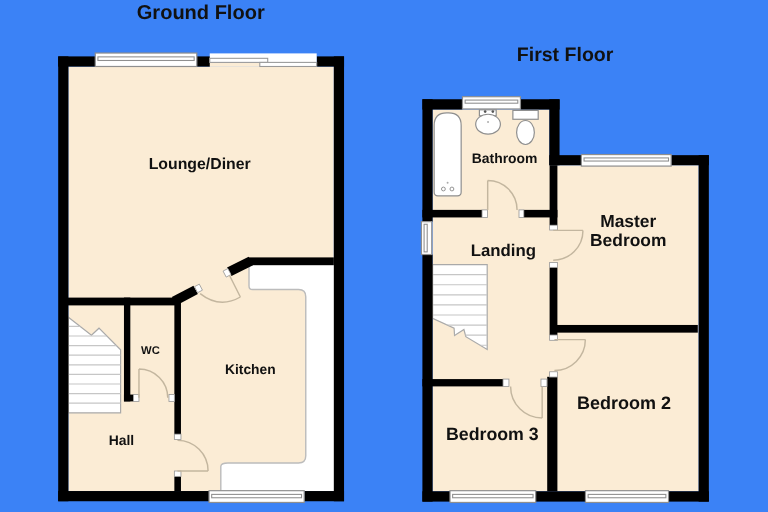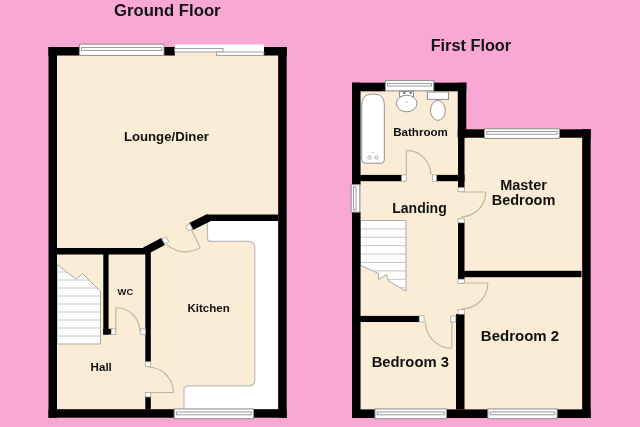--- a/index.html
+++ b/index.html
@@ -1,16 +1,16 @@
 <!DOCTYPE html>
 <html><head>
 <meta charset="utf-8">
 <style>
   html,body{margin:0;padding:0;background:#fff;}
-  #page{position:relative;width:640px;height:427px;background:#f9a8d4;overflow:hidden;}
+  #page{position:relative;width:640px;height:427px;background:#3b82f6;overflow:hidden;}
   svg{display:block;}
   text{font-family:"Liberation Sans",sans-serif;font-weight:bold;fill:#111;}
 </style>
 </head>
 <body>
 <div id="page">
 <svg width="640" height="427" viewBox="0 0 640 427">
 
 <g>
         <text x="167.3" y="16" font-size="16.7" text-anchor="middle">Ground Floor</text>

